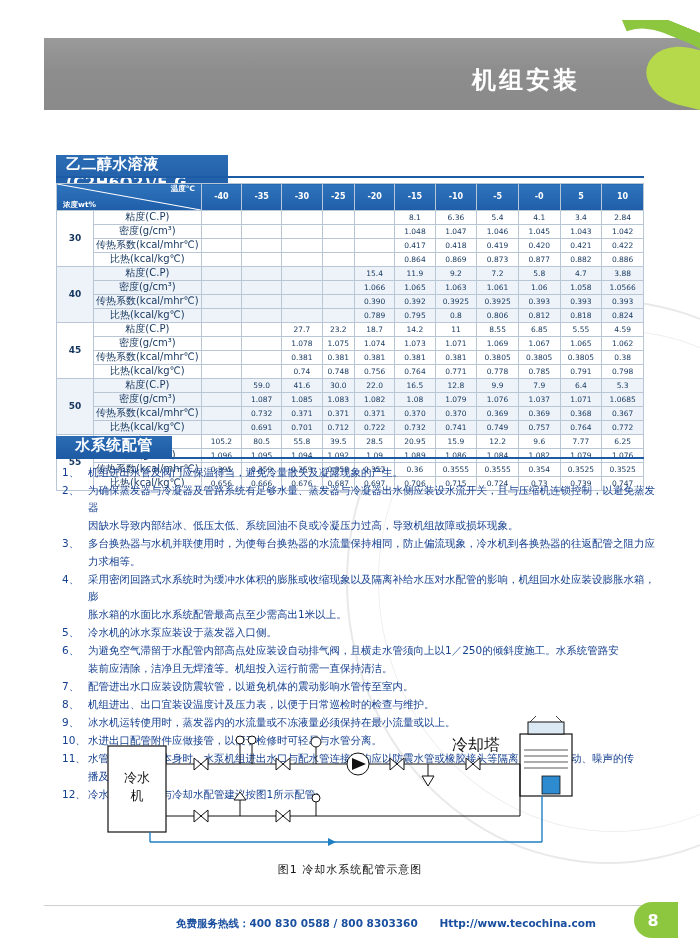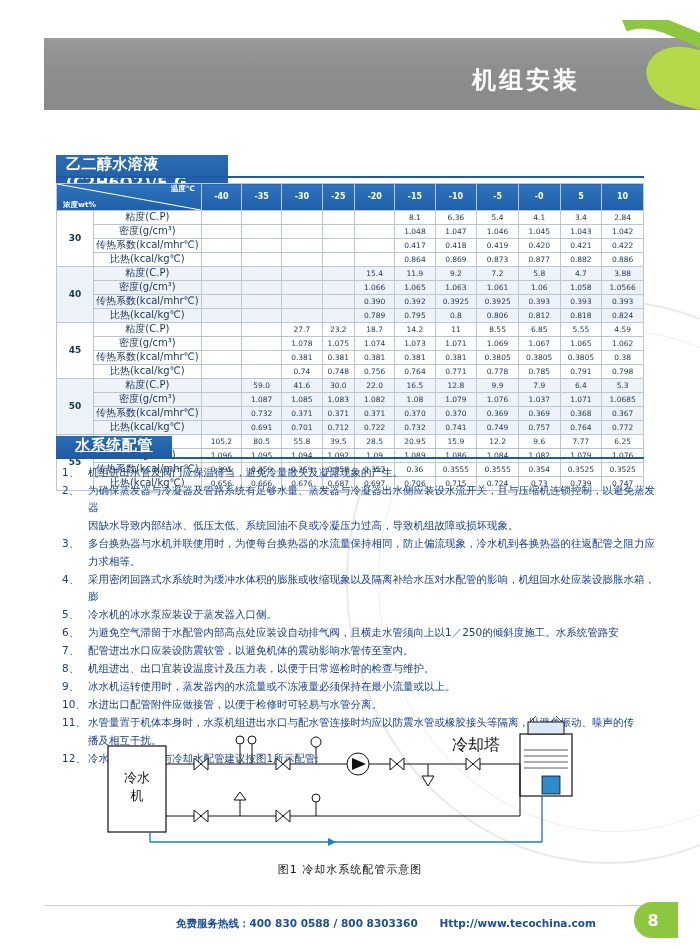--- a/index.html
+++ b/index.html
@@ -586,21 +586,21 @@
           <td>0.715</td>
           <td>0.724</td>
           <td>0.73</td>
           <td>0.739</td>
           <td>0.747</td>
         </tr>
       </tbody>
   </table>
 </div>
 
-<div class="section-bar" style="left:56px; top:436px; width:116px; box-sizing:border-box; text-align:center;text-decoration:underline;">水系统配管</div>
+<div class="section-bar" style="left:56px; top:436px; width:116px; box-sizing:border-box; text-align:center;">水系统配管</div>
 <div class="section-underline" style="left:56px; top:457px; width:588px;"></div>
 
 <div class="para-list" id="para-list">
     <div class="item">
       <div class="num">1、</div>
       <div class="txt">机组进出水管及阀门应保温得当，避免冷量散失及凝露现象的产生。</div>
     </div>
     <div class="item">
       <div class="num">2、</div>
       <div class="txt">为确保蒸发器与冷凝器及管路系统有足够水量、蒸发器与冷凝器出水侧应装设水流开关，且与压缩机连锁控制，以避免蒸发器</div>
@@ -615,26 +615,34 @@
     </div>
     <div class="item">
       <div class="num"></div>
       <div class="txt">力求相等。</div>
     </div>
     <div class="item">
       <div class="num">4、</div>
       <div class="txt">采用密闭回路式水系统时为缓冲水体积的膨胀或收缩现象以及隔离补给水压对水配管的影响，机组回水处应装设膨胀水箱，膨</div>
     </div>
     <div class="item">
+      <div class="num"></div>
+      <div class="txt">胀水箱的水面比水系统配管最高点至少需高出1米以上。</div>
+    </div>
+    <div class="item">
       <div class="num">5、</div>
       <div class="txt">冷水机的冰水泵应装设于蒸发器入口侧。</div>
     </div>
     <div class="item">
       <div class="num">6、</div>
       <div class="txt">为避免空气滞留于水配管内部高点处应装设自动排气阀，且横走水管须向上以1／250的倾斜度施工。水系统管路安</div>
+    </div>
+    <div class="item">
+      <div class="num"></div>
+      <div class="txt">装前应清除，洁净且无焊渣等。机组投入运行前需一直保持清洁。</div>
     </div>
     <div class="item">
       <div class="num">7、</div>
       <div class="txt">配管进出水口应装设防震软管，以避免机体的震动影响水管传至室内。</div>
     </div>
     <div class="item">
       <div class="num">8、</div>
       <div class="txt">机组进出、出口宜装设温度计及压力表，以便于日常巡检时的检查与维护。</div>
     </div>
     <div class="item">

